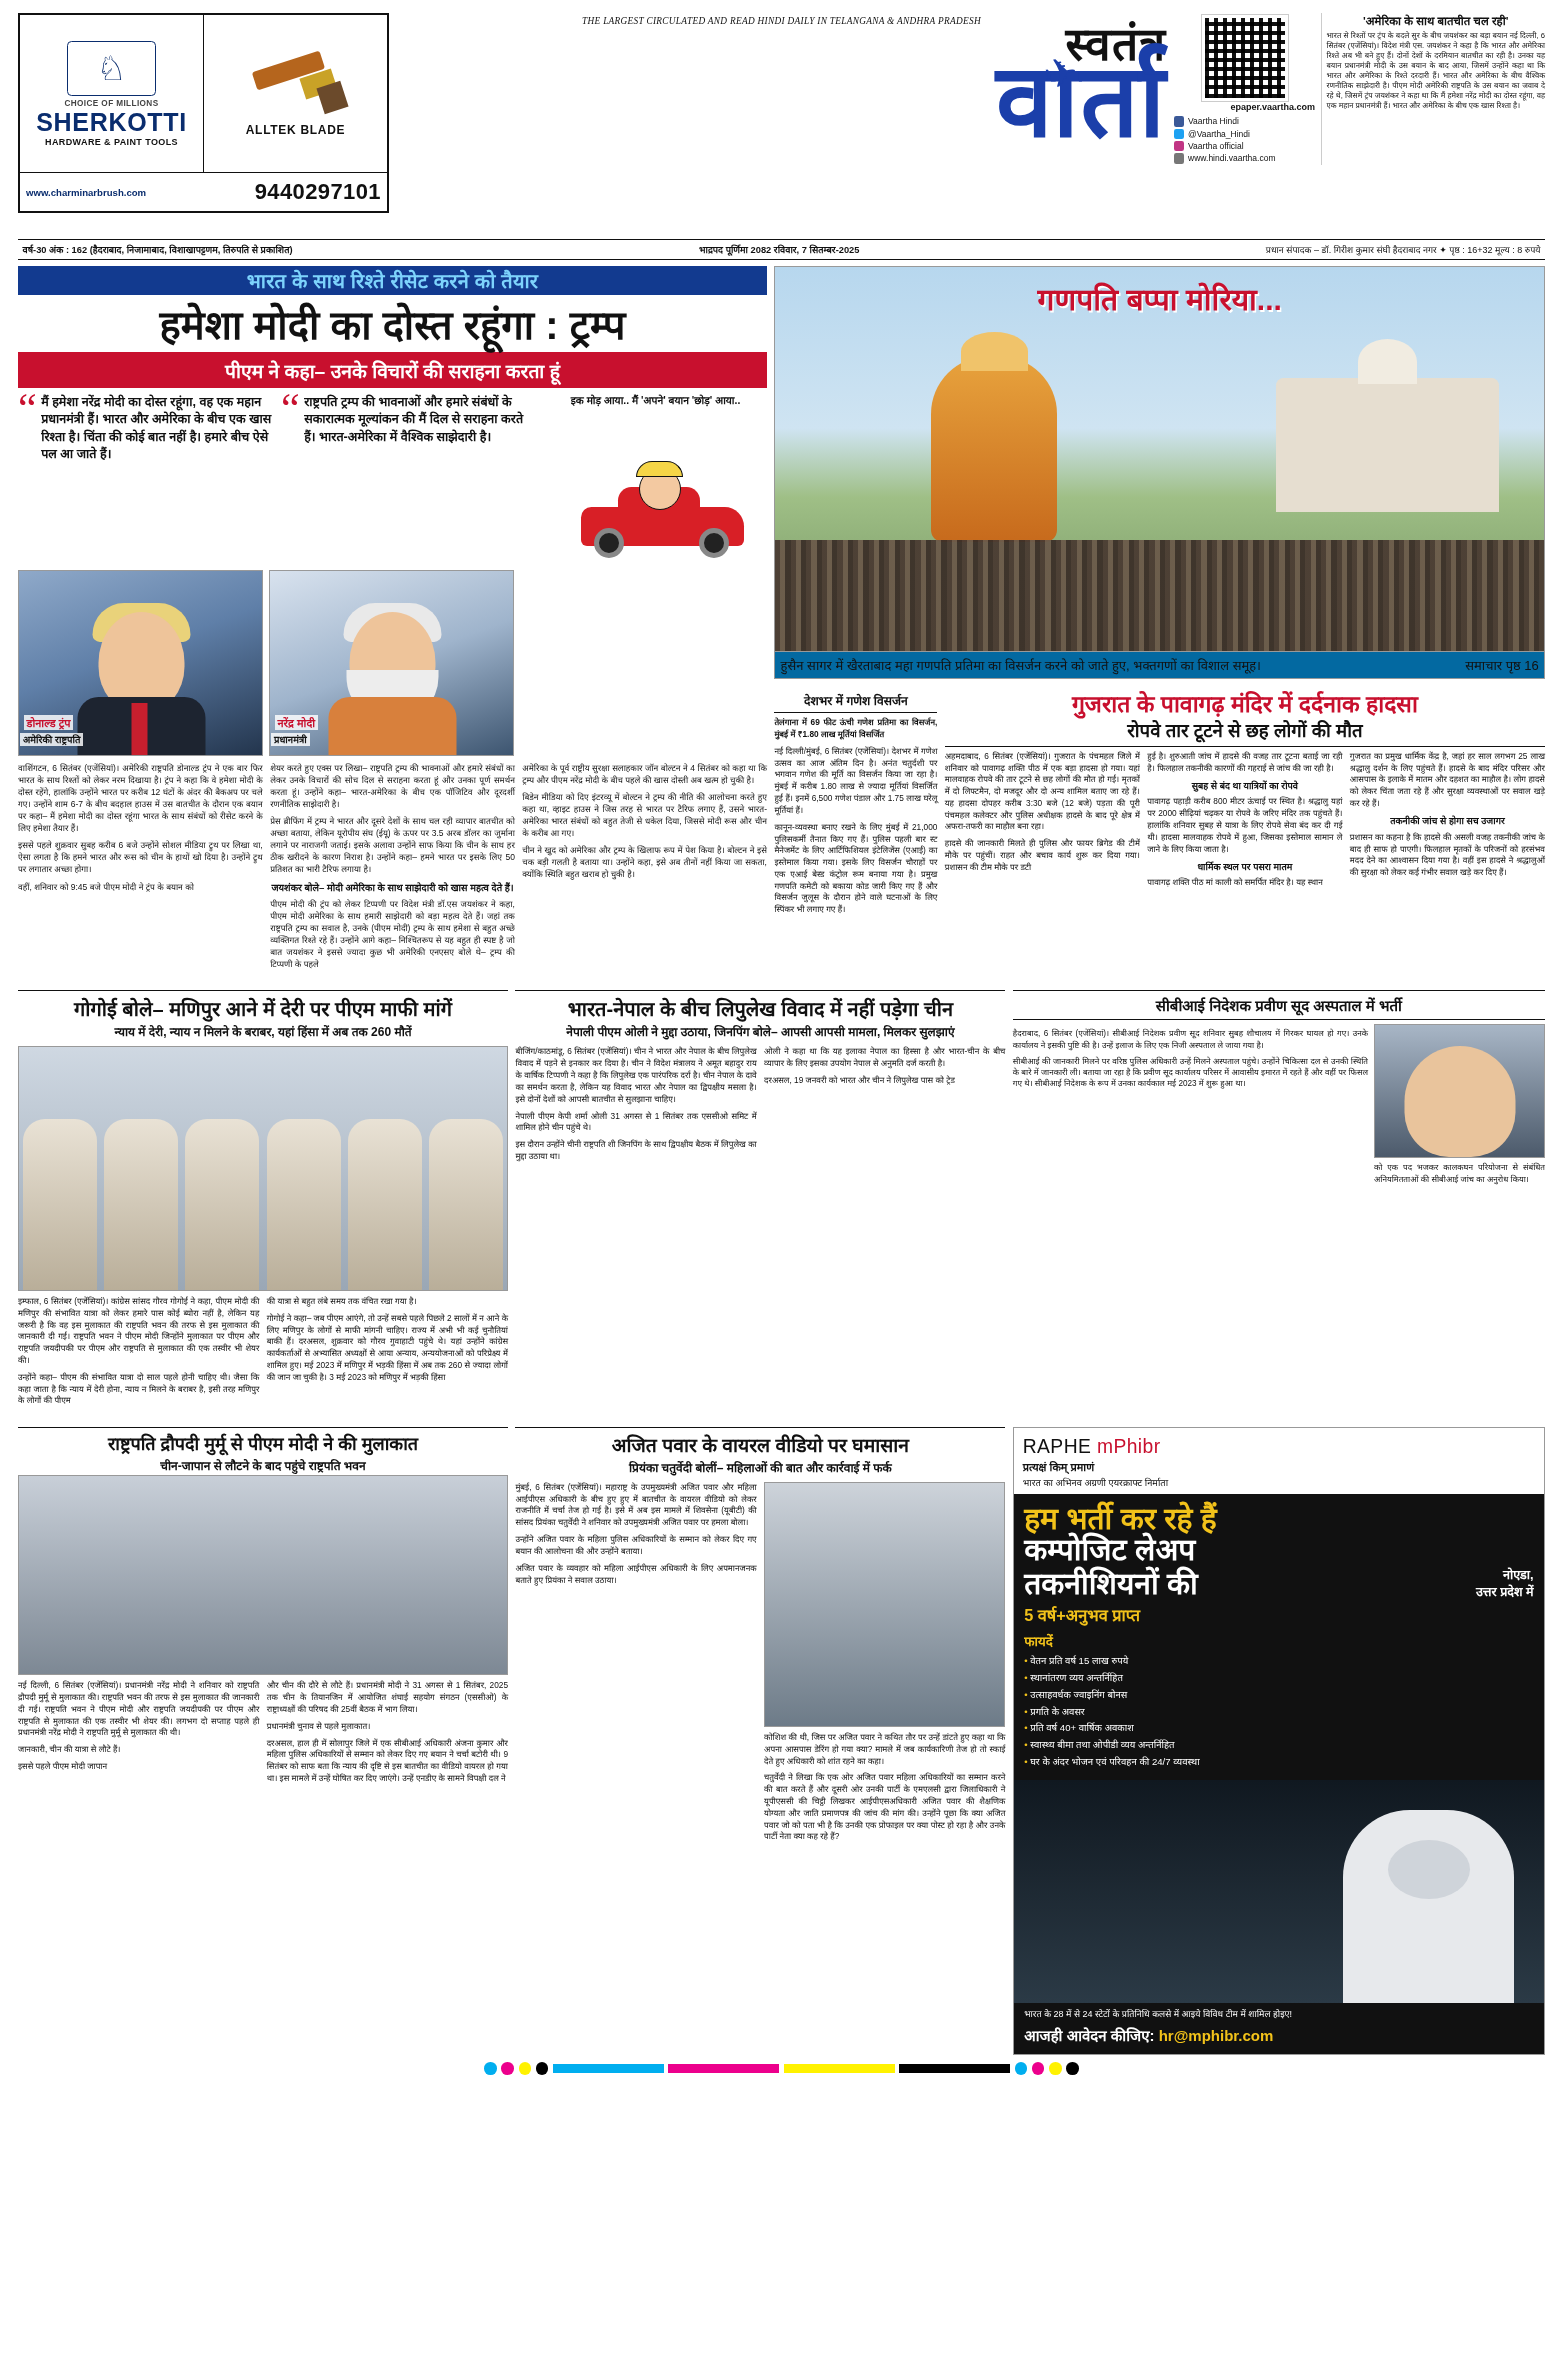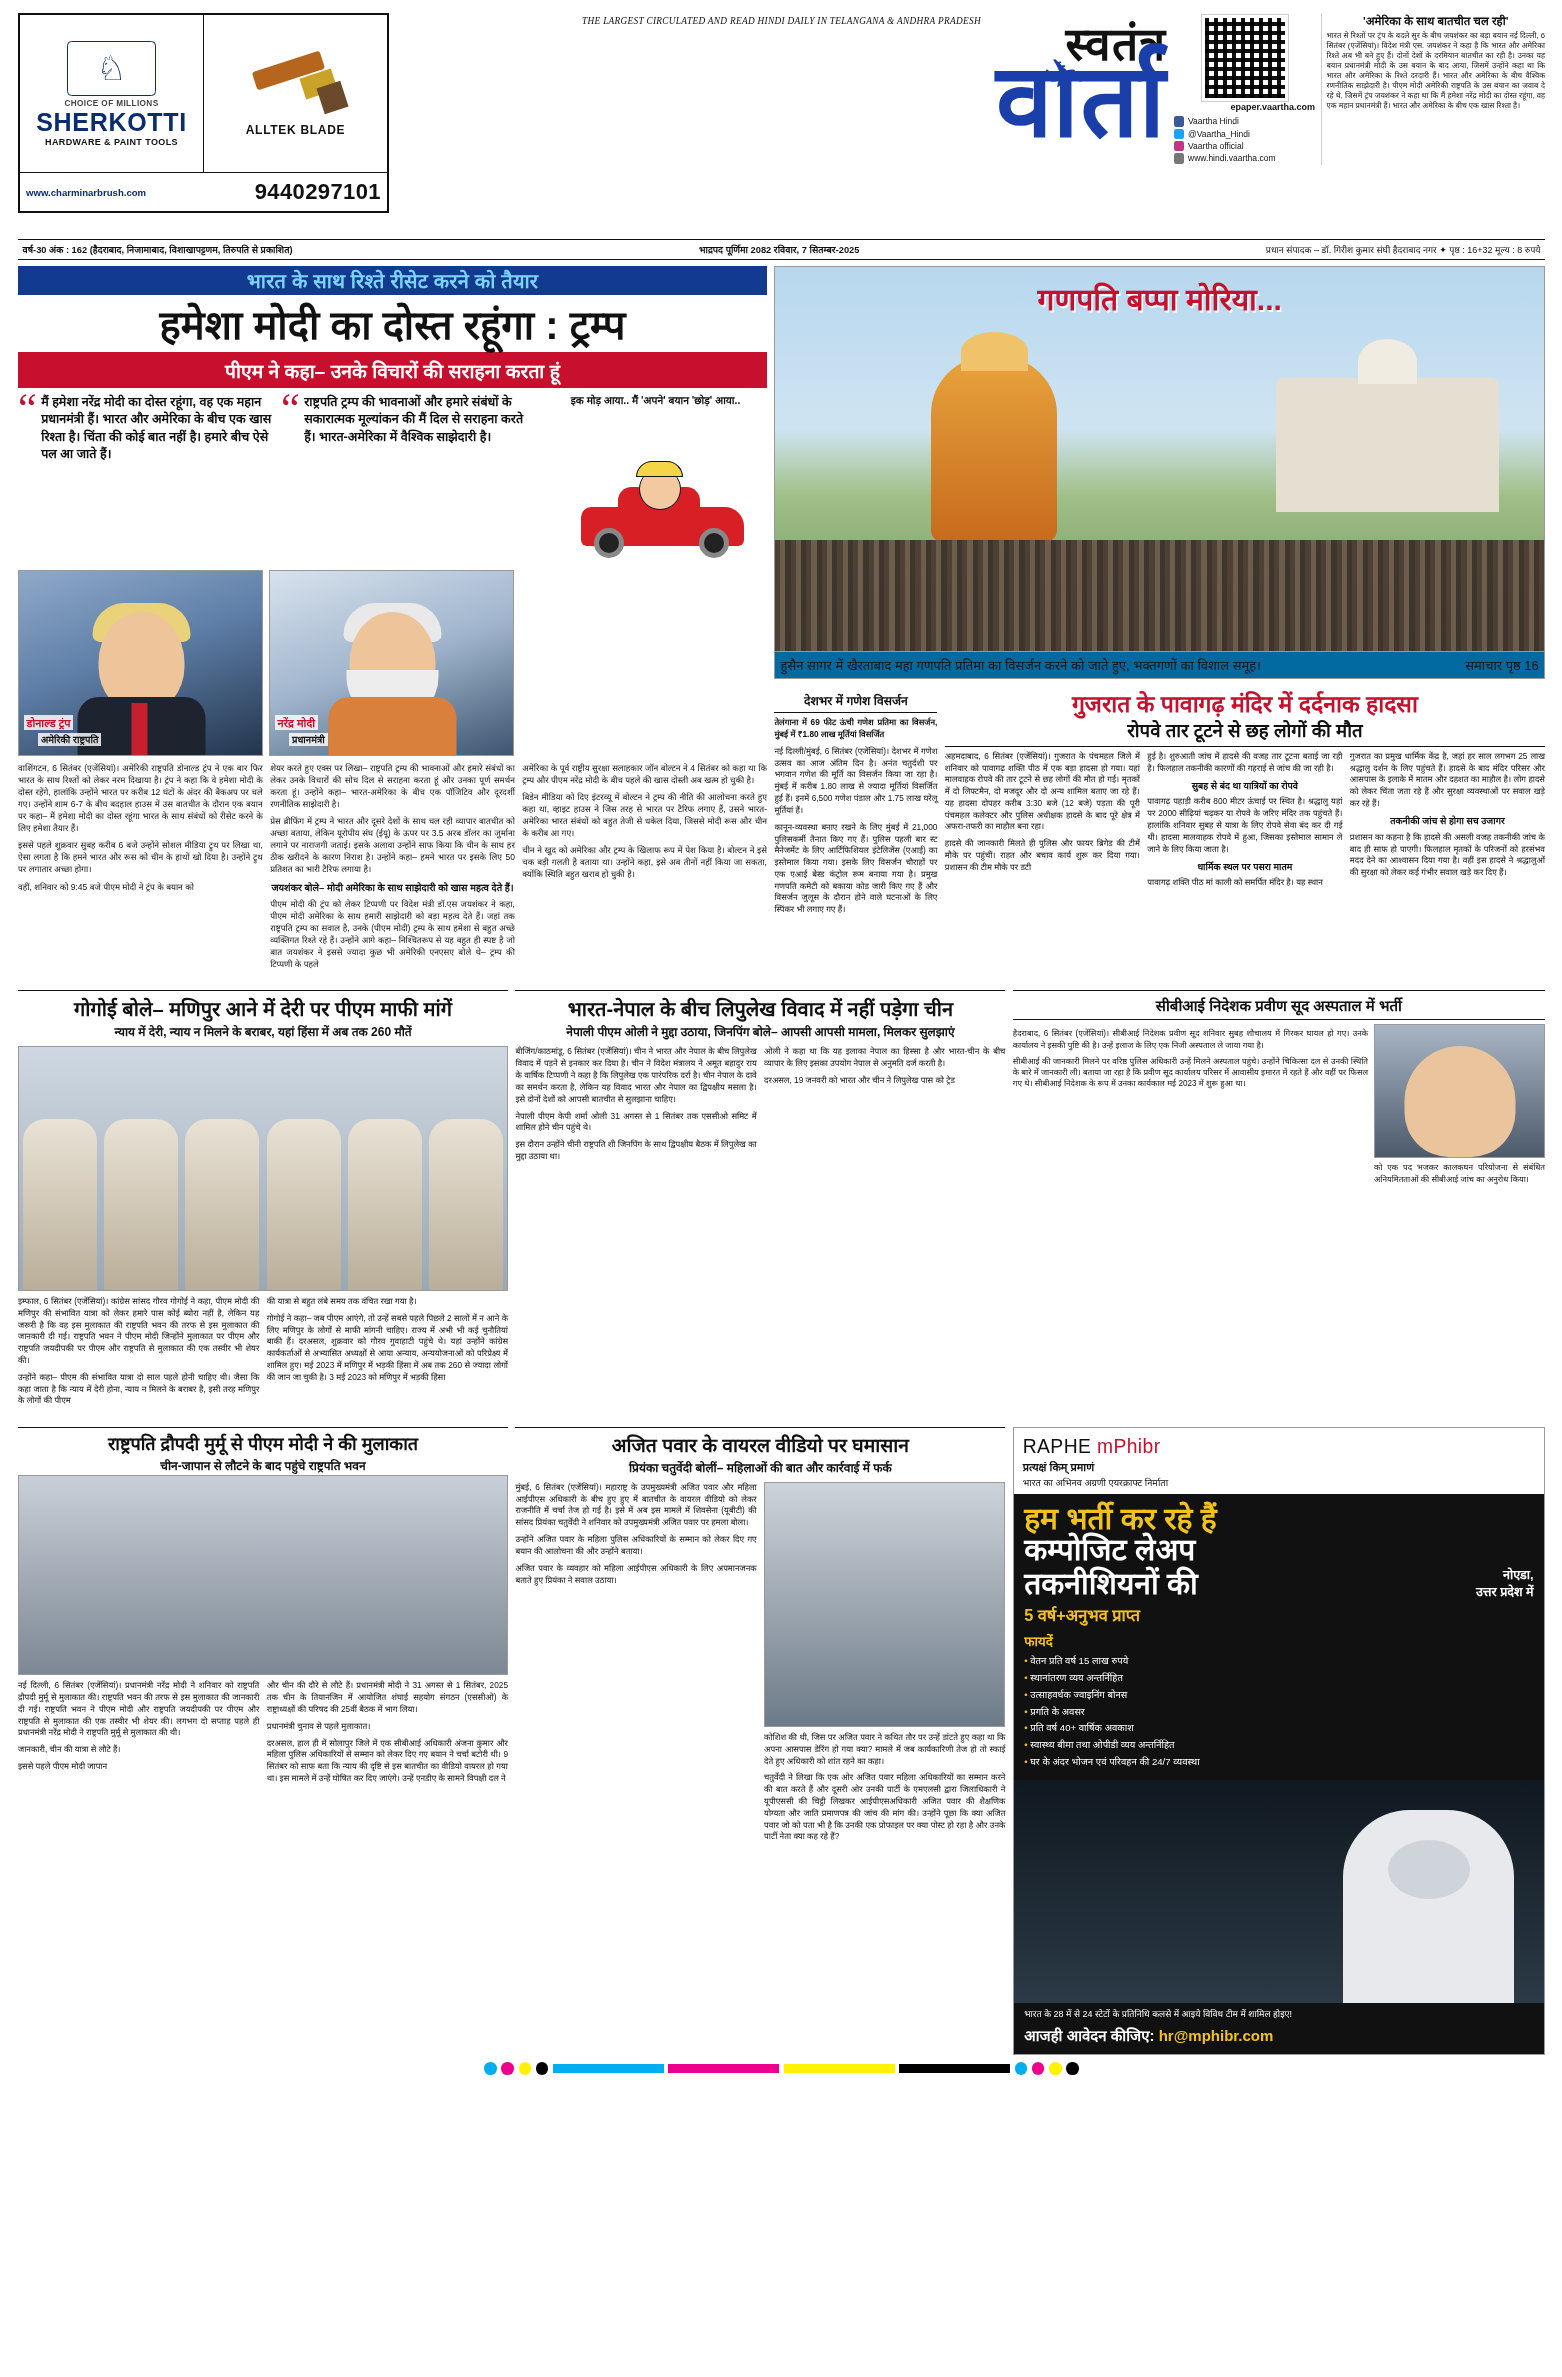--- a/index.html
+++ b/index.html
@@ -112,21 +112,21 @@
   .p-modi  { width:245px; height:186px; background:linear-gradient(160deg,#d8e2ee 0%,#9fb4cc 50%,#3d5570 100%); }
   .face { position:absolute; bottom:0; left:50%; transform:translateX(-50%); width:141px; height:156px; }
   .face .head { position:absolute; top:13.4px; left:28px; width:86px;height:101px;border-radius:50% 50% 46% 46%; background:#eec49a;}
   .face .hair { position:absolute; top:4.5px; left:22px; width:98px;height:39px;border-radius:45px 45px 10.4px 10.4px; background:#e9d27a;}
   .face.modi .hair { background:#e9e9e9; }
   .face.modi .beard{ position:absolute; top:71px; left:25px; width:92px;height:52px;border-radius:0 0 45px 45px;background:#ededed;}
   .face .suit { position:absolute; bottom:0; left:7.4px; width:128px;height:58px;background:#1d2430; border-radius:21px 21px 0 0;}
   .face.modi .suit { background:#d8803c; }
   .face .tie { position:absolute; bottom:0; left:61px; width:16.3px;height:52px;background:#c81f2e;}
   .cap-name { position:absolute; left:4.5px; bottom:25px; color:#c8102e; font-size:11px; font-weight:bold; background:rgba(255,255,255,.82); padding:0 3px;}
-  .cap-role { position:absolute; left:19px; bottom:9px; color:#111; font-size:9.6px; font-weight:bold; background:rgba(255,255,255,.82); padding:0 3px;}
+  .cap-role { position:absolute; left:1px; bottom:9px; color:#111; font-size:9.6px; font-weight:bold; background:rgba(255,255,255,.82); padding:0 3px;}
 
   .threecol { display:flex; gap:7.4px; margin-top:6px; }
   .tc { flex:1; font-size:8.5px; line-height:1.42; text-align:justify; }
   .tc p { margin:0 0 5.2px; }
   .tc .sub { font-weight:bold; font-size:9.6px; text-align:center; margin:4.5px 0 3.7px; }
 
   
   .ganpati-box { border:0.7px solid #999; position:relative; height:386px; overflow:hidden;
     background:linear-gradient(#b7d7ee 0%,#cfe4f2 42%,#9fbf86 60%,#6f8f5e 100%); }
   .gan-title { position:absolute; top:10.4px; left:0; right:0; text-align:center;

